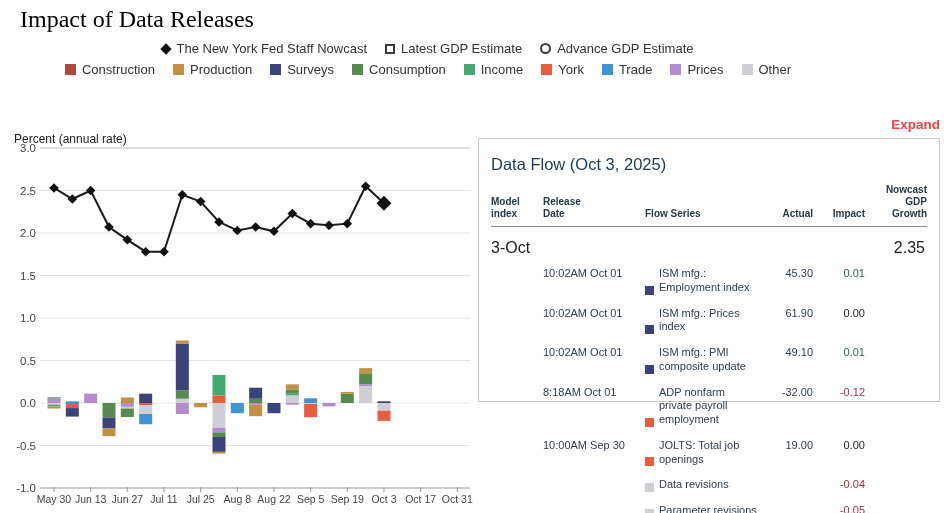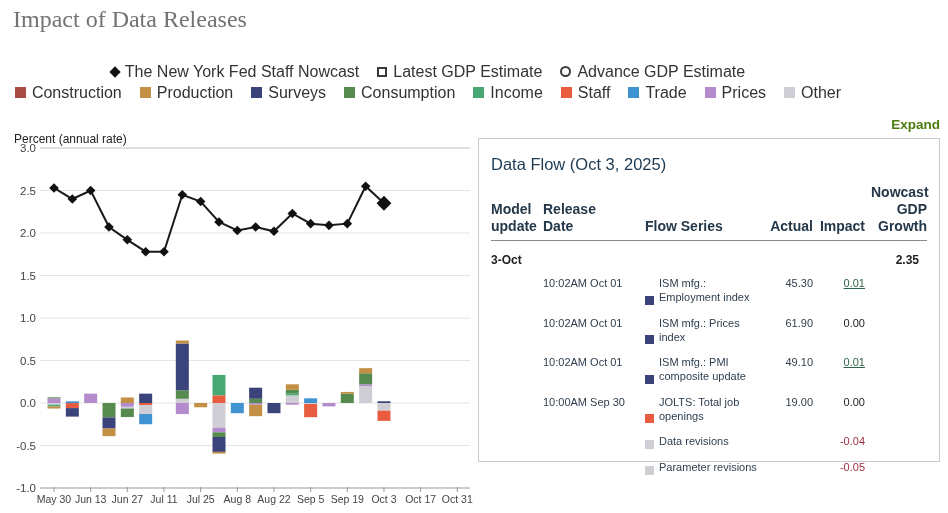--- a/index.html
+++ b/index.html
@@ -1,44 +1,44 @@
 <!DOCTYPE html>
 <html><head>
 <meta charset="utf-8">
 <style>
   html,body{margin:0;padding:0;}
   body{width:948px;height:513px;position:relative;background:#fff;overflow:hidden;
        font-family:"Liberation Sans",sans-serif;color:#333;}
-  .title{position:absolute;top:6px;left:13px;font-family:"Liberation Serif",serif;
-         font-size:24px;color:#737373;}
-  .legend{position:absolute;left:0;top:60px;width:856px;text-align:center;font-size:16px;color:#333;}
+  .title{position:absolute;top:6px;left:20px;font-family:"Liberation Serif",serif;
+         font-size:24px;color:#000000;}
+  .legend{position:absolute;left:0;top:37px;width:856px;text-align:center;font-size:13px;color:#333;}
   .legend-row{height:21px;line-height:21px;}
   .legend-item{display:inline-flex;align-items:center;margin:0 9px;vertical-align:middle;}
   .legend-item .lab{margin-left:6px;}
   .mk-diamond{width:8px;height:8px;background:#111;transform:rotate(45deg);display:inline-block;}
   .mk-square{width:10px;height:10px;border:2px solid #3c3c3c;display:inline-block;box-sizing:border-box;background:#fff;}
   .mk-circle{width:11px;height:11px;border:2px solid #3c3c3c;border-radius:50%;display:inline-block;box-sizing:border-box;background:#fff;}
   .swatch{width:11px;height:11px;display:inline-block;}
   .pct-label{position:absolute;top:132px;left:14px;font-size:12px;color:#222;}
-  .expand{position:absolute;top:117px;right:8px;font-size:13.5px;font-weight:bold;color:#4d7c0f;cursor:pointer;}
+  .expand{position:absolute;top:117px;right:8px;font-size:13.5px;font-weight:bold;color:#ef4444;cursor:pointer;}
   #chart-svg{position:absolute;left:0;top:138px;}
-  .panel{position:absolute;left:478px;top:138px;width:462px;height:324px;box-sizing:border-box;
+  .panel{position:absolute;left:478px;top:138px;width:462px;height:264px;box-sizing:border-box;
          border:1px solid #c9c9c9;background:#fff;padding:8px 12px 10px 12px;
          display:flex;flex-direction:column;color:#2e3e4e;}
   .panel-title{font-size:16.5px;color:#1d3a52;margin:8px 0 10px 0;}
   .trow{display:grid;grid-template-columns:46px 96px 1fr 50px 46px 56px;column-gap:6px;align-items:end;}
-  .th{font-weight:bold;font-size:14px;line-height:1.2;white-space:pre-line;color:#24384a;}
+  .th{font-weight:bold;font-size:10px;line-height:1.2;white-space:pre-line;color:#24384a;}
   .r{text-align:right;}
   .hdr-rule{border:none;border-top:1px solid #8a8a8a;margin:6px 0 4px 0;}
   #table-body{display:flex;flex-direction:column;flex:1;}
-  .group-row{font-weight:bold;font-size:12px;margin:8px 8px 4px 0;align-items:start;color:#222;}
+  .group-row{font-weight:normal;font-size:16px;margin:8px 2px 4px 0;align-items:start;color:#222;}
   .data-row{font-size:11px;line-height:1.25;margin:6px 0;align-items:start;}
   .series-cell{display:flex;align-items:flex-end;}
   .series-cell .swatch{flex:0 0 9px;width:9px;height:9px;margin:1px 5px 0 0;}
-  .imp-green{color:#2e6548;text-decoration:underline;}
+  .imp-green{color:#2e6548;}
   .imp-red{color:#9e3040;}
   .imp-black{color:#222;}
   .num{font-size:11px;}
 </style>
 </head>
 <body>
 
 <div class="title">Impact of Data Releases</div>
 
 <div class="legend">
@@ -62,21 +62,21 @@
         <span class="swatch" style="background: rgb(58, 67, 122);"></span>
         <span class="lab">Surveys</span>
       </span><span class="legend-item">
         <span class="swatch" style="background: rgb(86, 138, 78);"></span>
         <span class="lab">Consumption</span>
       </span><span class="legend-item">
         <span class="swatch" style="background: rgb(71, 168, 115);"></span>
         <span class="lab">Income</span>
       </span><span class="legend-item">
         <span class="swatch" style="background: rgb(232, 93, 64);"></span>
-        <span class="lab">Staff</span>
+        <span class="lab">York</span>
       </span><span class="legend-item">
         <span class="swatch" style="background: rgb(63, 147, 208);"></span>
         <span class="lab">Trade</span>
       </span><span class="legend-item">
         <span class="swatch" style="background: rgb(180, 140, 205);"></span>
         <span class="lab">Prices</span>
       </span><span class="legend-item">
         <span class="swatch" style="background: rgb(207, 206, 212);"></span>
         <span class="lab">Other</span>
       </span></div>
@@ -206,21 +206,21 @@
     <path d="M 328.97727272727275 82.55000000000001 L 333.77727272727276 87.35000000000001 L 328.97727272727275 92.15 L 324.17727272727274 87.35000000000001 Z" fill="#111"></path>
     <path d="M 347.3090909090909 80.85000000000001 L 352.1090909090909 85.65 L 347.3090909090909 90.45 L 342.5090909090909 85.65 Z" fill="#111"></path>
     <path d="M 365.6409090909091 43.45000000000002 L 370.4409090909091 48.250000000000014 L 365.6409090909091 53.05000000000001 L 360.84090909090907 48.250000000000014 Z" fill="#111"></path>
     <path d="M 383.9727272727273 57.85 L 391.3727272727273 65.25 L 383.9727272727273 72.65 L 376.5727272727273 65.25 Z" fill="#111"></path>
   </svg>
 
 <div class="panel">
   <div class="panel-title">Data Flow (Oct 3, 2025)</div>
   <div class="trow">
     <div class="th">Model
-update</div>
+index</div>
     <div class="th">Release
 Date</div>
     <div class="th">Flow Series</div>
     <div class="th r">Actual</div>
     <div class="th r">Impact</div>
     <div class="th r">Nowcast
 GDP
 Growth</div>
   </div>
   <hr class="hdr-rule">
@@ -261,20 +261,31 @@
         <div class="series-cell">
           <span class="swatch" style="background: rgb(58, 67, 122);"></span>
           <span>ISM mfg.: PMI composite update</span>
         </div>
         <div class="r num">49.10</div>
         <div class="r num imp-green">0.01</div>
         <div class="r"></div>
       </div>
       <div class="trow data-row">
         <div></div>
+        <div>8:18AM Oct 01</div>
+        <div class="series-cell">
+          <span class="swatch" style="background: rgb(232, 93, 64);"></span>
+          <span>ADP nonfarm private payroll employment</span>
+        </div>
+        <div class="r num">-32.00</div>
+        <div class="r num imp-red">-0.12</div>
+        <div class="r"></div>
+      </div>
+      <div class="trow data-row">
+        <div></div>
         <div>10:00AM Sep 30</div>
         <div class="series-cell">
           <span class="swatch" style="background: rgb(232, 93, 64);"></span>
           <span>JOLTS: Total job openings</span>
         </div>
         <div class="r num">19.00</div>
         <div class="r num imp-black">0.00</div>
         <div class="r"></div>
       </div>
       <div class="trow data-row">

